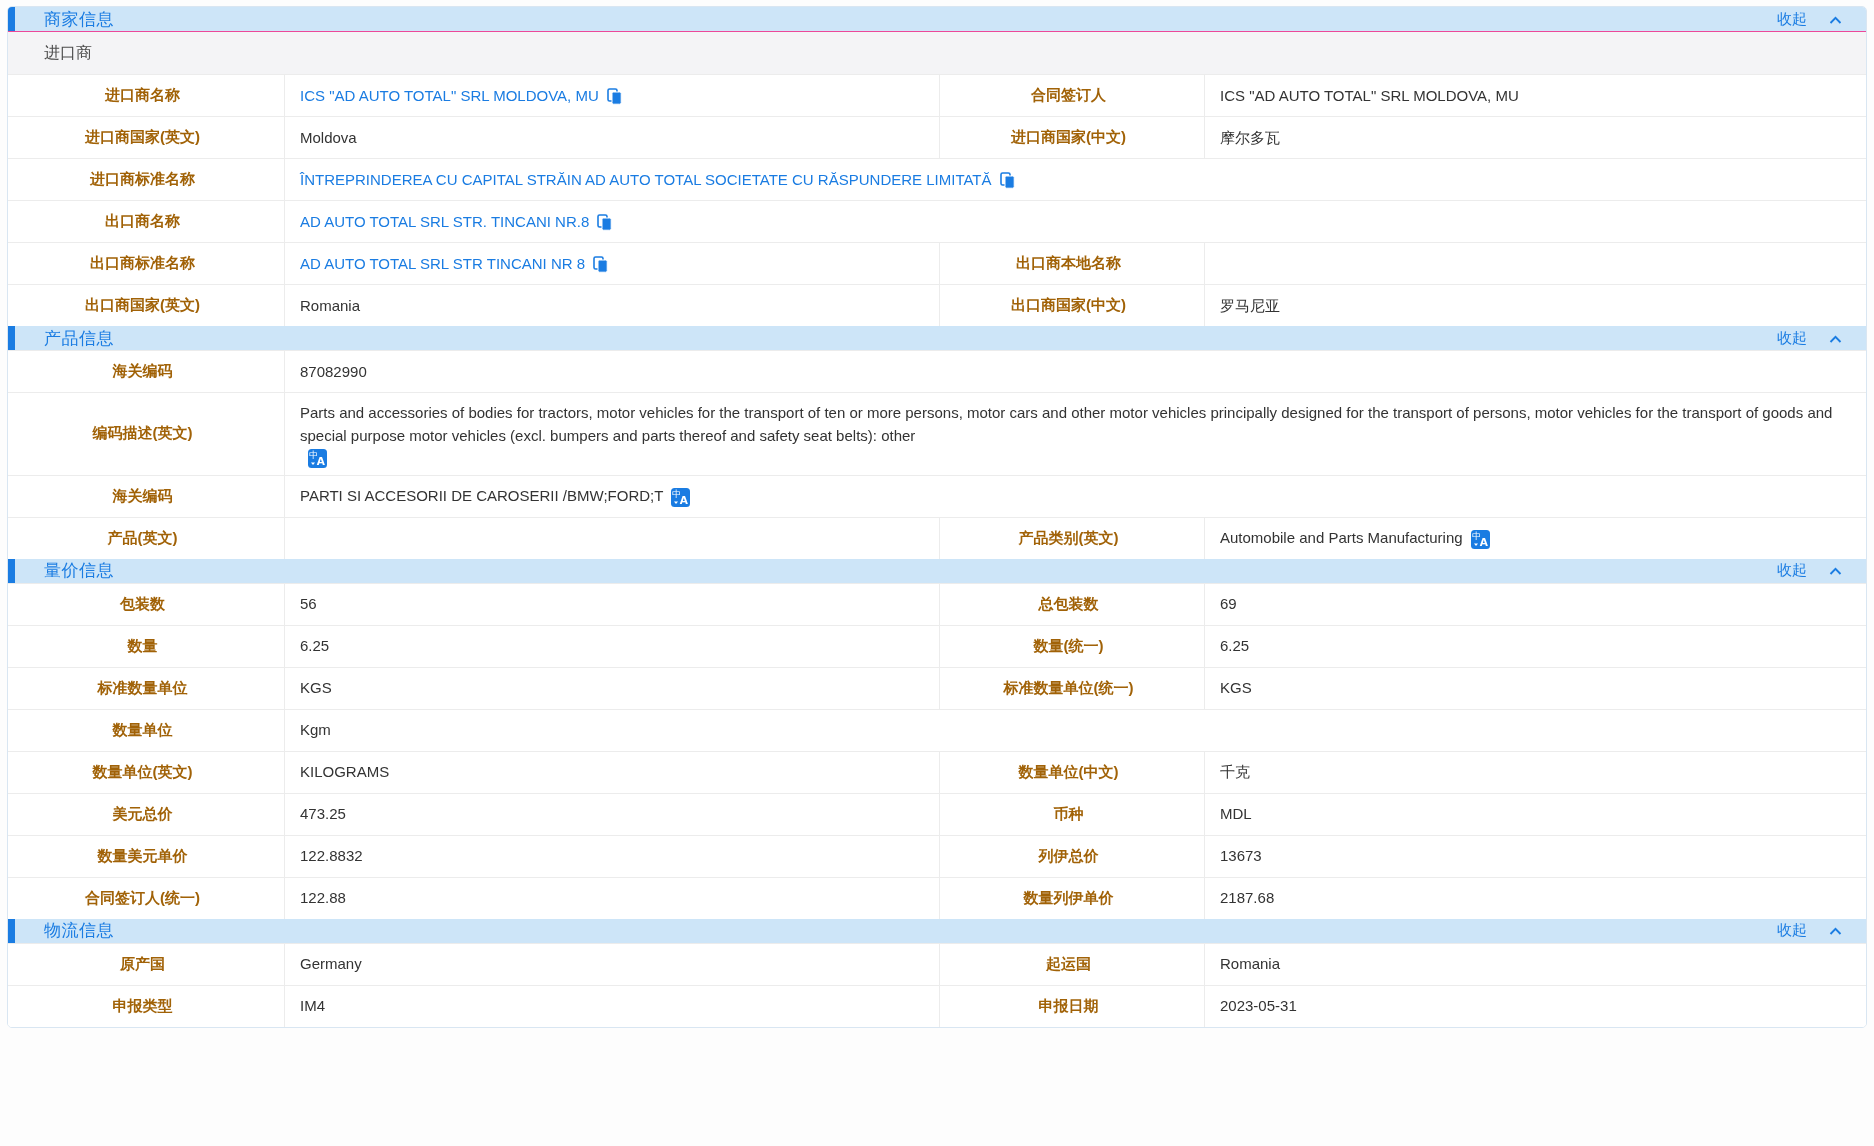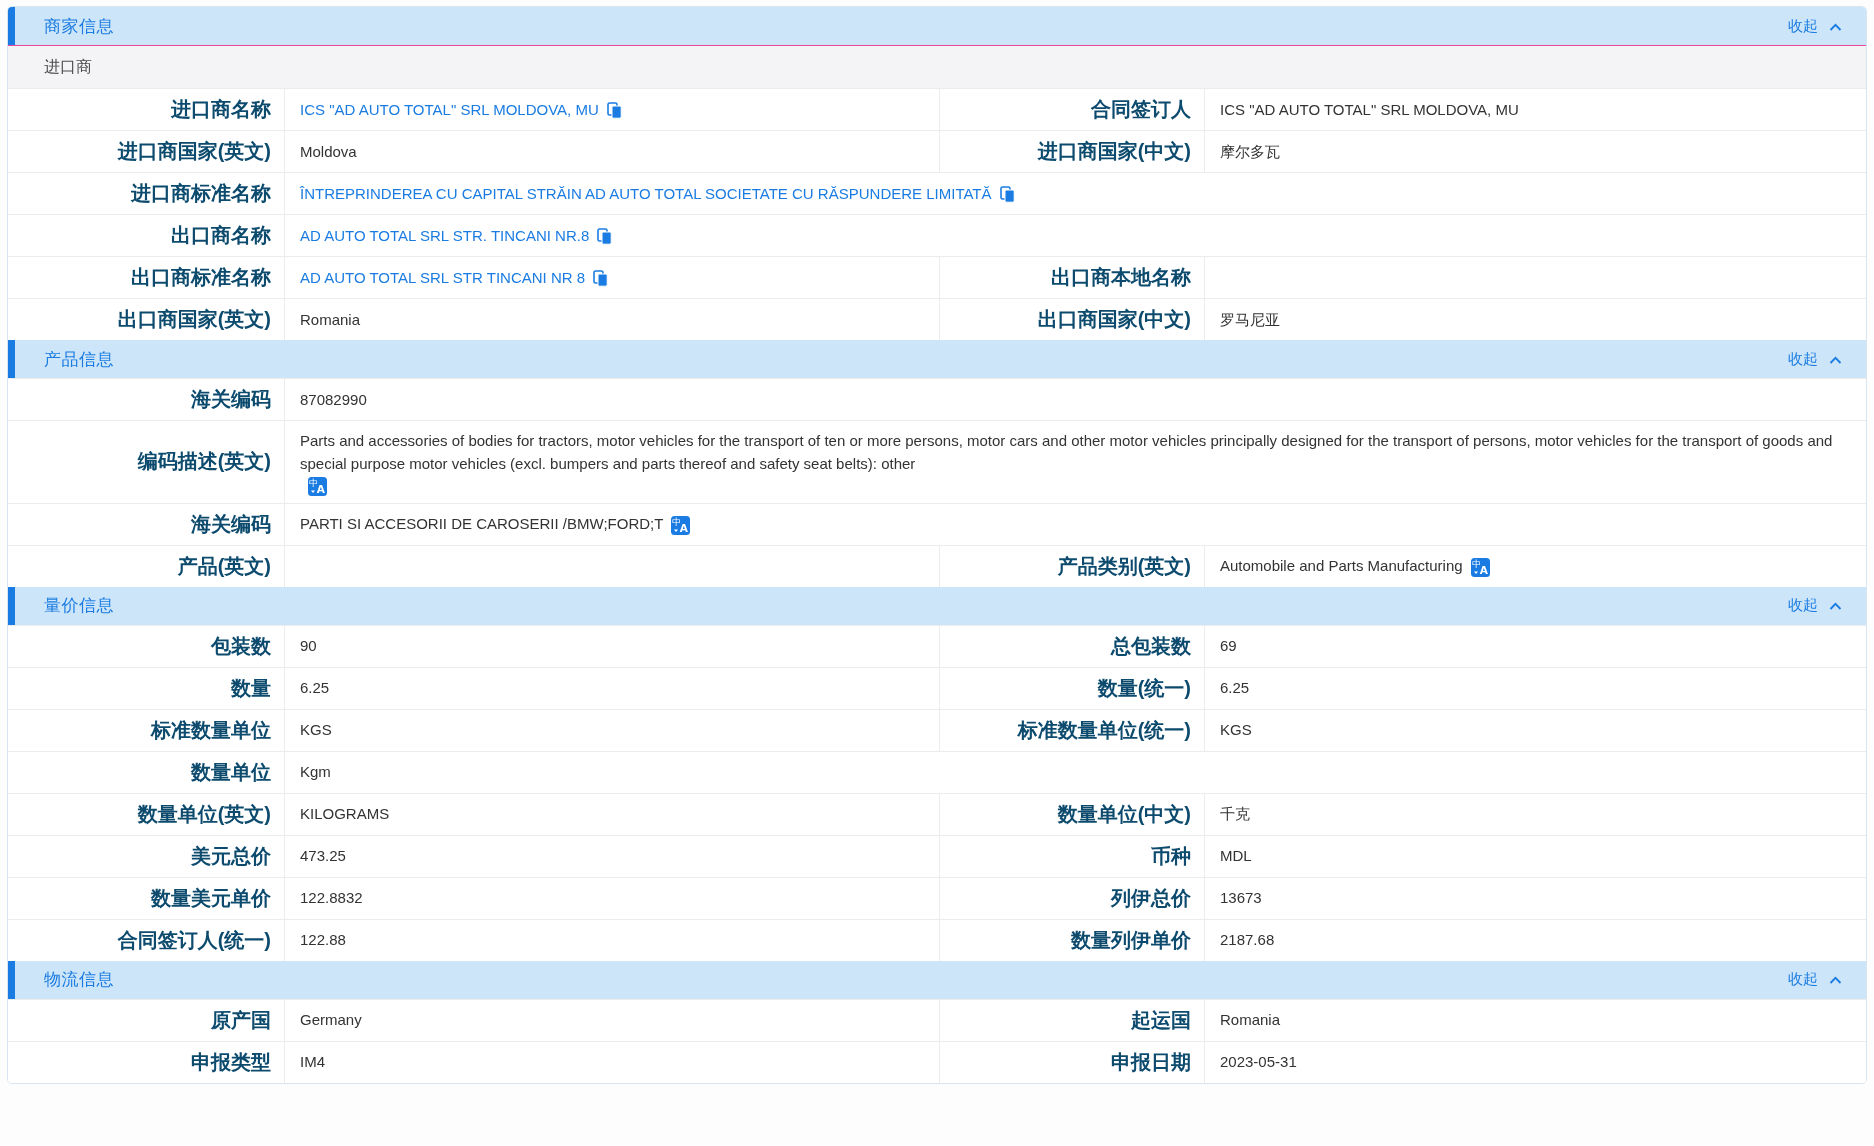--- a/index.html
+++ b/index.html
@@ -8,41 +8,41 @@
     font-family: "Liberation Sans", "DejaVu Sans", sans-serif;
     color:#333; width:1874px; height:1146px; overflow:hidden;
   }
   .page {
     width:1860px; margin:6px auto 0 auto;
     border:1px solid #d9e6f2; border-radius:5px;
     background:#fff; overflow:hidden;
   }
   
   .sec-h {
-    position:relative; height:38px; background:#cde5f8;
+    position:relative; height:24px; background:#cde5f8;
     display:flex; align-items:center;
   }
   .accent { position:absolute; left:0; top:0; bottom:0; width:7px; background:#1a7ce2; }
   .sec-title { margin-left:36px; font-size:17px; color:#1a7ce2; font-weight:500; letter-spacing:0.5px; }
   .collapse {
     margin-left:auto; margin-right:24px; font-size:15px; color:#1a7ce2;
-    display:flex; align-items:center; gap:11px; cursor:pointer; text-decoration:none; user-select:none;
+    display:flex; align-items:center; gap:22px; cursor:pointer; text-decoration:none; user-select:none;
   }
   
   .subheader {
     display:flex; align-items:center; min-height:43px; padding-left:36px;
     background:#f4f4f6; color:#4d4d4d; font-size:16px; border-top:1px solid #ec4899;
   }
   .row {
     display:grid; grid-template-columns:277px 655px 265px 1fr;
     min-height:42px; border-top:1px solid #ececec; background:#fff;
   }
   .lcell {
-    display:flex; align-items:center; justify-content:flex-end;
-    padding:6px 13px 6px 6px; font-weight:700; font-size:20px; color:#0c4a6e;
+    display:flex; align-items:center; justify-content:center;
+    padding:6px 13px 6px 6px; font-weight:700; font-size:15px; color:#a16207;
     border-right:1px solid #ececec; text-align:right;
   }
   .vcell {
     display:flex; align-items:center; flex-wrap:wrap;
     padding:8px 16px 8px 15px; font-size:15px; color:#333; line-height:1.55;
   }
   .vcell.mid { border-right:1px solid #ececec; }
   .vcell.span { grid-column:2 / -1; }
   .val-link { color:#1a7ce2; text-decoration:none; cursor:pointer; }
   .icon-wrap { display:inline-flex; align-items:center; margin-left:8px; cursor:pointer; position:relative; top:1px; }
@@ -253,21 +253,21 @@
                 <polyline points="1.5,7 6.5,1.8 11.5,7" fill="none" stroke="#1a7ce2" stroke-width="1.9"></polyline>
               </svg>
             </span>
           </a>
         </header>
         <div class="row">
           <div class="lcell">
             <span>包装数</span>
           </div>
           <div class="vcell mid">
-            <span class="val-text">90</span>
+            <span class="val-text">56</span>
           </div>
           <div class="lcell">
             <span>总包装数</span>
           </div>
           <div class="vcell ">
             <span class="val-text">69</span>
           </div>
         </div>
         <div class="row">
           <div class="lcell">

